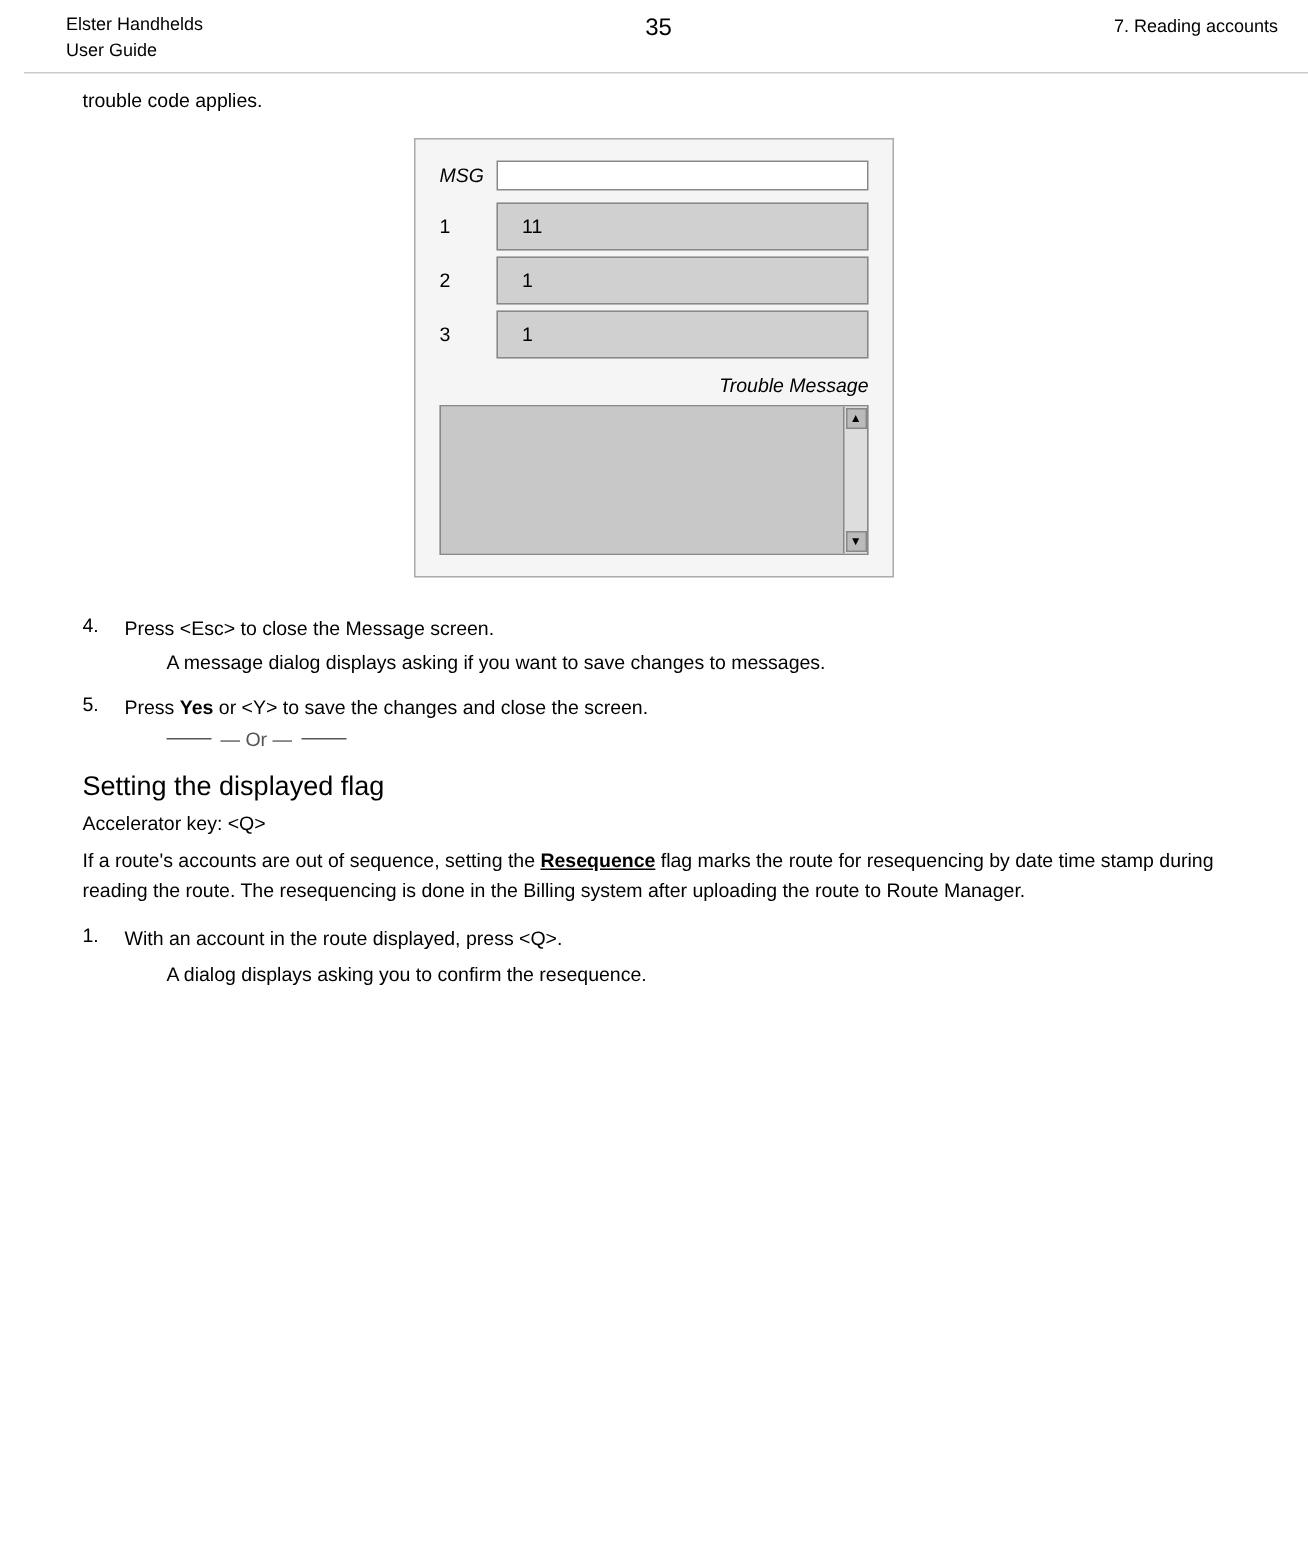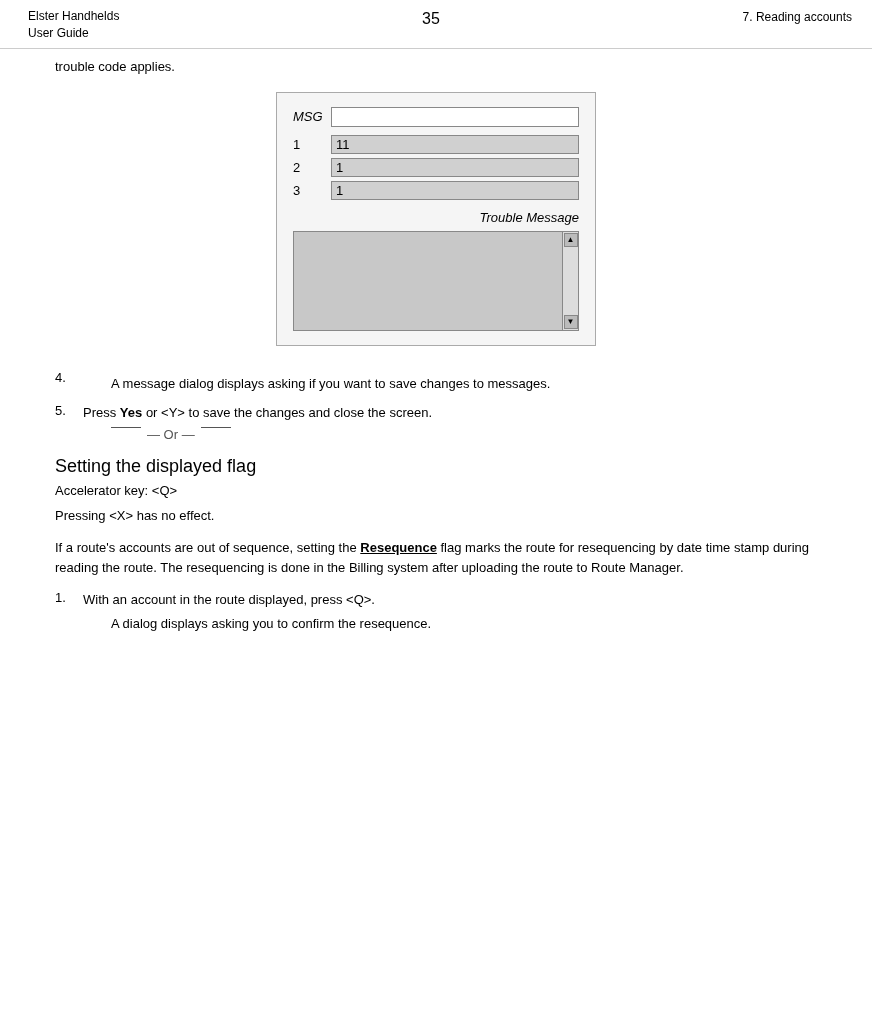--- a/index.html
+++ b/index.html
@@ -11,20 +11,21 @@
       width: 872px;
       min-height: 1036px;
       position: relative;
     }
     .header {
       display: flex;
       justify-content: space-between;
       align-items: flex-start;
       padding: 8px 20px 6px 28px;
       border-bottom: 1px solid #ccc;
+      margin-left: 16px;
     }
     .header-left {
       font-size: 12px;
       line-height: 1.4;
     }
     .header-center {
       font-size: 16px;
       padding-top: 2px;
     }
     .header-right {
@@ -65,24 +66,24 @@
       display: flex;
       align-items: center;
       margin-bottom: 4px;
     }
     .num-label {
       font-size: 13px;
       width: 38px;
     }
     .num-input {
       flex: 1;
-      height: 19px;
+      height: 32px;
       border: 1px solid #888;
       background: #d0d0d0;
-      padding-left: 4px;
+      padding-left: 16px;
       font-size: 13px;
       display: flex;
       align-items: center;
     }
     .trouble-label {
       font-size: 13px;
       margin: 10px 0 6px 0;
       font-style: italic;
       text-align: right;
     }
@@ -137,20 +138,21 @@
       line-height: 1.5;
     }
     .step-sub {
       margin-top: 4px;
       font-size: 13px;
       line-height: 1.5;
       margin-left: 28px;
     }
     .or-divider {
       display: flex;
+      align-items: center;
       margin: 4px 0 4px 28px;
       font-size: 13px;
       gap: 6px;
       color: #555;
     }
     .or-line {
       flex: 0 0 30px;
       height: 1px;
       background: #555;
     }
@@ -248,41 +250,41 @@
         <div class="scrollbar-arrow">▲</div>
         <div class="scrollbar-arrow">▼</div>
       </div>
     </div>
   </div>
 
   <ul class="step-list">
     <li class="step-item">
       <span class="step-num">4.</span>
       <div>
+        <span class="step-text">Press &lt;Esc&gt; to close the Message screen.</span>
         <div class="step-sub">A message dialog displays asking if you want to save changes to messages.</div>
       </div>
     </li>
     <li class="step-item">
       <span class="step-num">5.</span>
       <div>
         <span class="step-text">
           <span>Press </span><span class="bold">Yes</span><span> or &lt;Y&gt; to save the changes and close the screen.</span>
         </span>
         <div class="or-divider">
           <span class="or-line"></span>
           <span>— Or —</span>
           <span class="or-line"></span>
         </div>
       </div>
     </li>
   </ul>
 
   <h2 class="section-heading">Setting the displayed flag</h2>
   <p class="accel-key">Accelerator key: &lt;Q&gt;</p>
-  <p class="body-para">Pressing &lt;X&gt; has no effect.</p>
   <p class="body-para">
     <span>If a route's accounts are out of sequence, setting the </span><span class="bold underline">Resequence</span><span> flag marks the route for resequencing by date time stamp during reading the route. The resequencing is done in the Billing system after uploading the route to Route Manager.</span>
   </p>
 
   <ul class="ol-list">
     <li class="ol-item">
       <span class="ol-num">1.</span>
       <div>
         <span class="ol-text">With an account in the route displayed, press &lt;Q&gt;.</span>
         <div class="ol-sub">A dialog displays asking you to confirm the resequence.</div>

